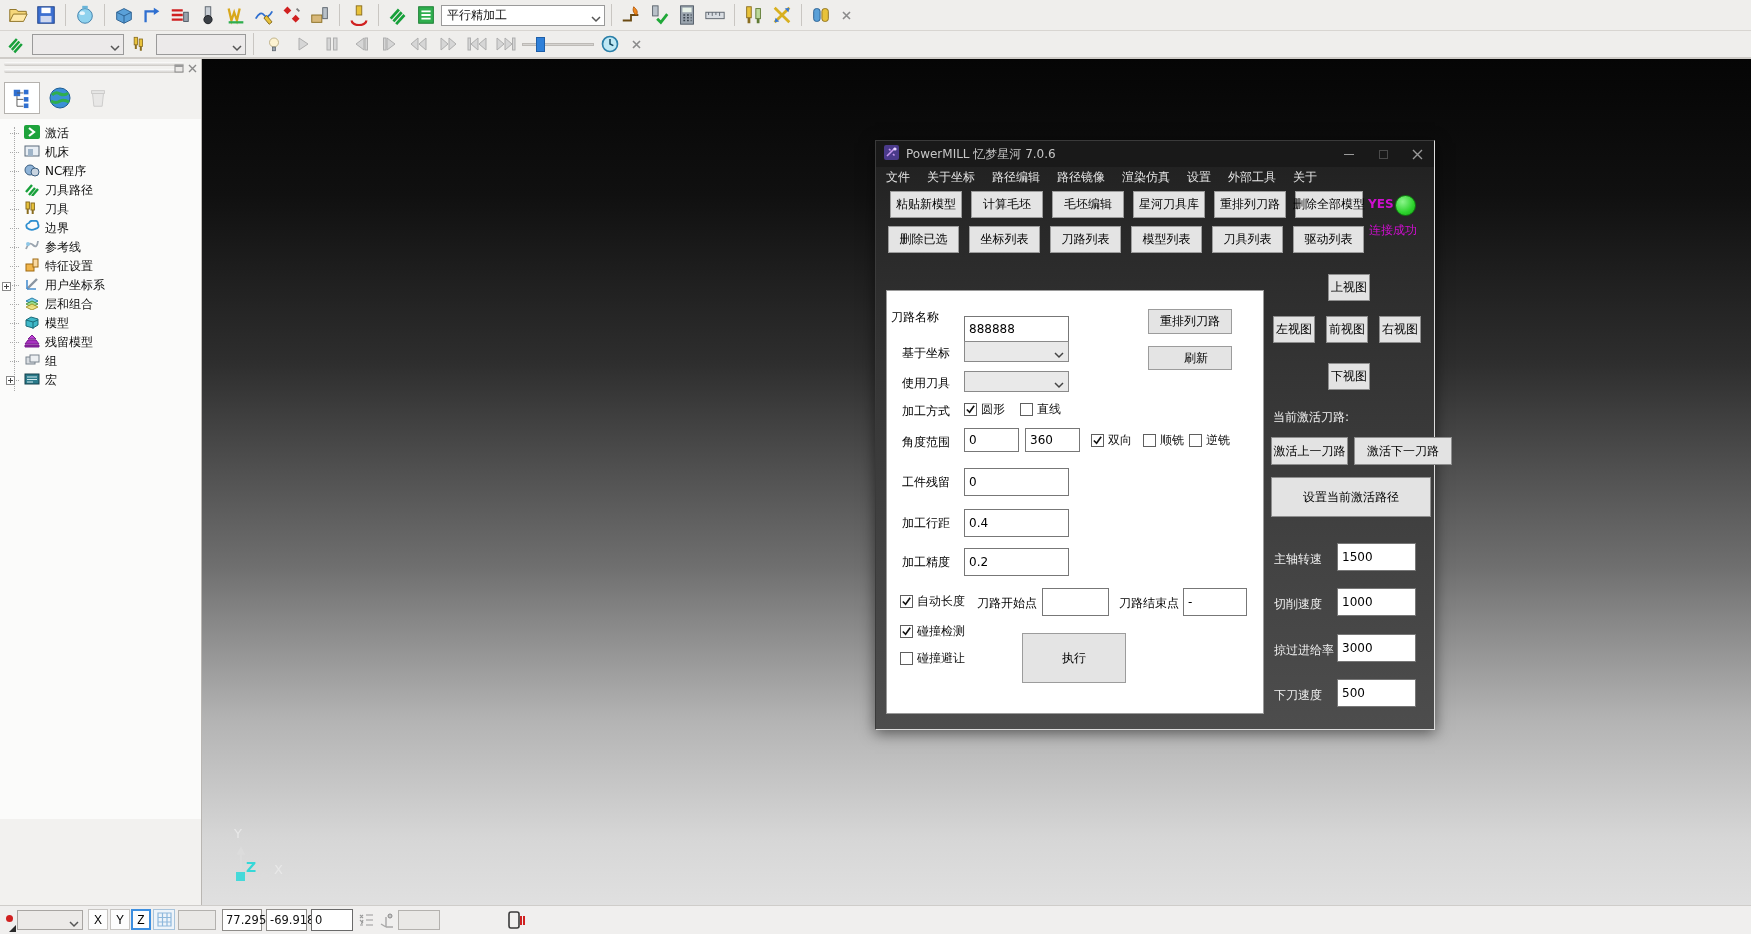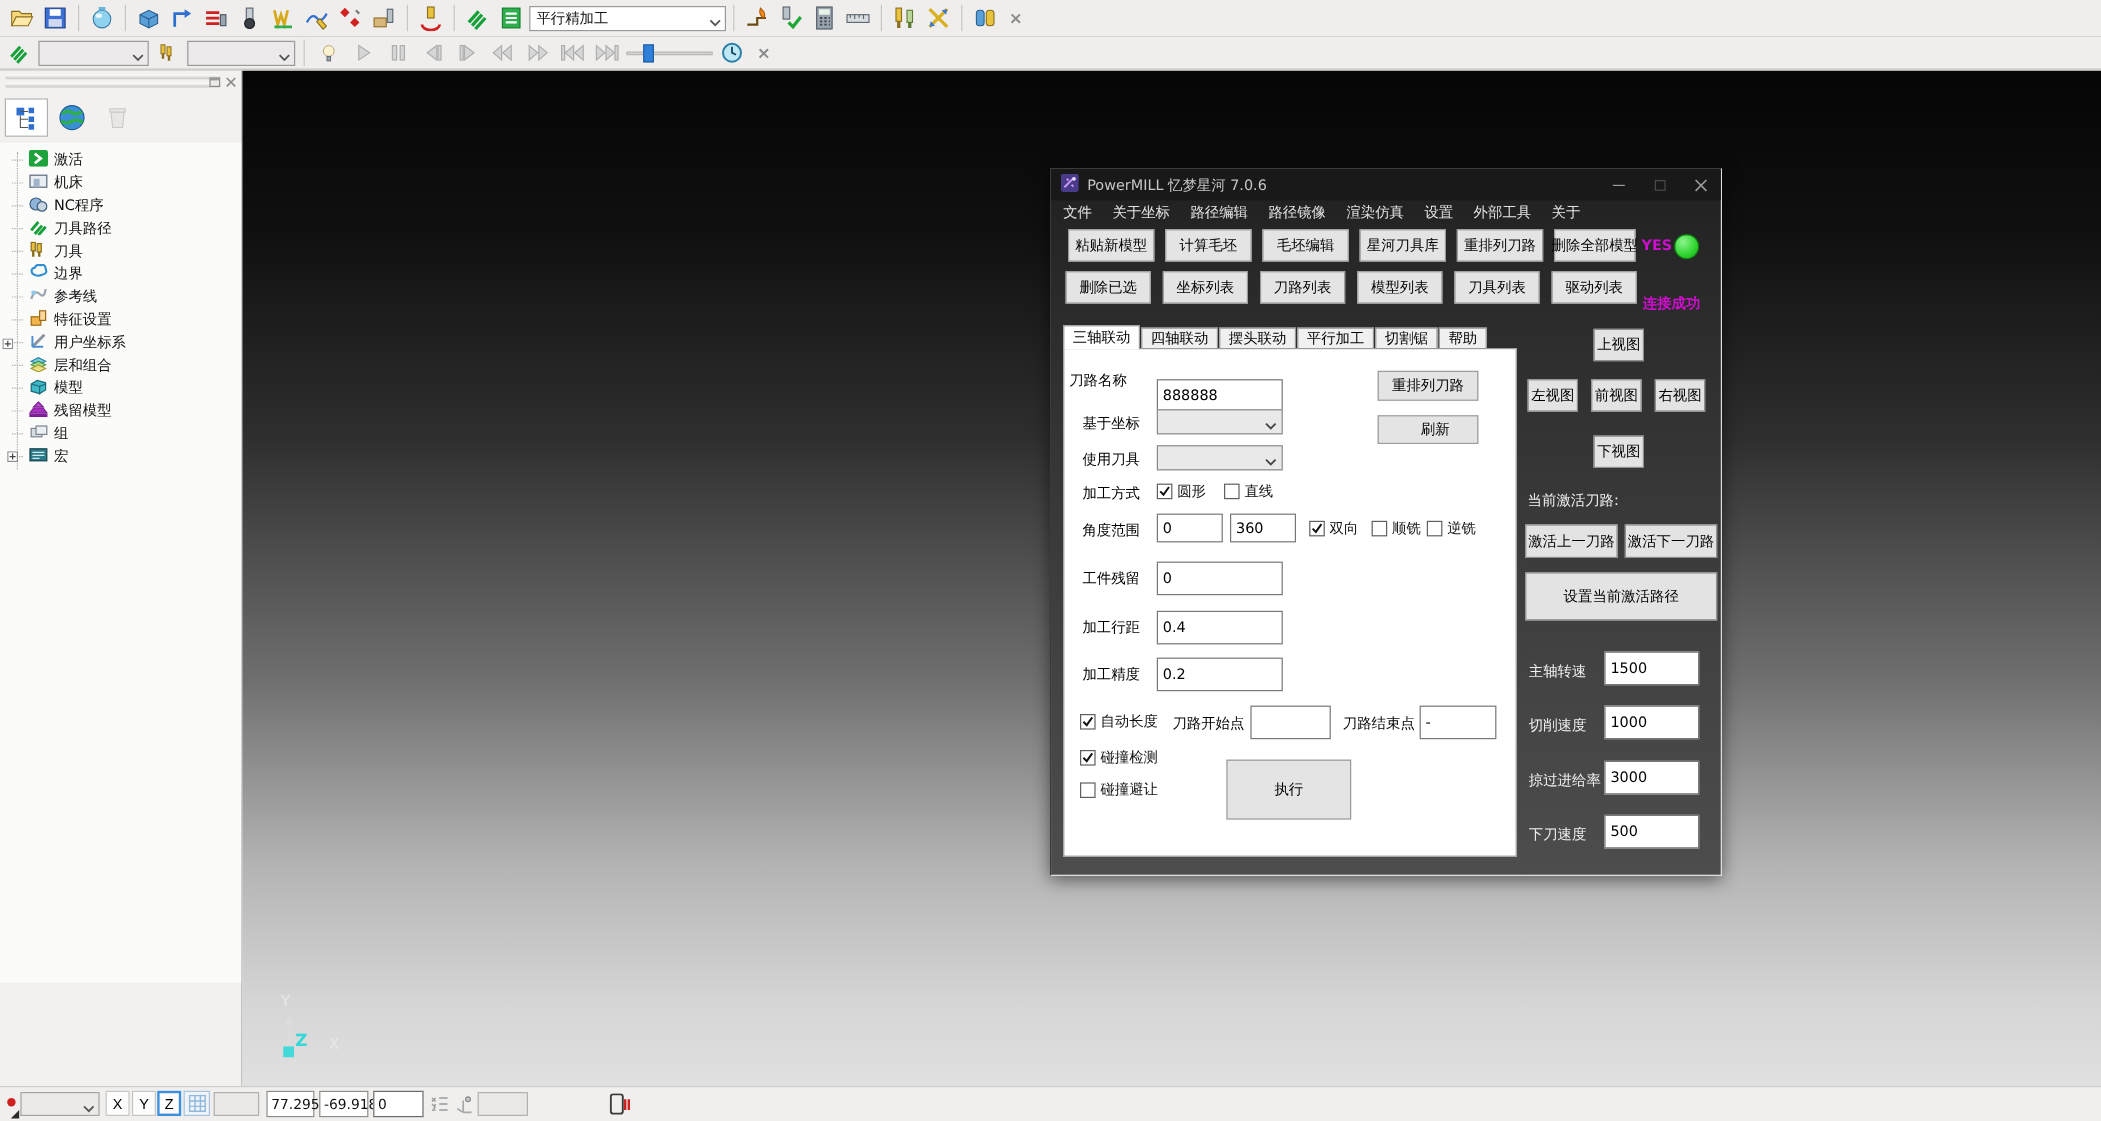--- a/index.html
+++ b/index.html
@@ -557,31 +557,23 @@
   <button class="dbtn" style="left:419px;top:50px;width:68px;">删除全部模型</button>
   <span class="magenta abs" style="left:492px;top:56px;">YES</span>
   <span id="green-light"></span>
 
   <button class="dbtn" style="left:12px;top:85px;width:71px;">删除已选</button>
   <button class="dbtn" style="left:93px;top:85px;width:71px;">坐标列表</button>
   <button class="dbtn" style="left:174px;top:85px;width:71px;">刀路列表</button>
   <button class="dbtn" style="left:255px;top:85px;width:71px;">模型列表</button>
   <button class="dbtn" style="left:336px;top:85px;width:71px;">刀具列表</button>
   <button class="dbtn" style="left:417px;top:85px;width:71px;">驱动列表</button>
-  <span class="magenta abs" style="left:493px;top:104px;font-weight:bold;">连接成功</span>
+  <span class="magenta abs" style="left:493px;top:81px;font-weight:normal;">连接成功</span>
 
   <div id="tabcontrol">
-    <div id="tabstrip">
-      <span class="tab active">三轴联动</span>
-      <span class="tab">四轴联动</span>
-      <span class="tab">摆头联动</span>
-      <span class="tab">平行加工</span>
-      <span class="tab">切割锯</span>
-      <span class="tab">帮助</span>
-    </div>
     <div id="tabpanel">
       <span class="flabel" style="left:4px;top:18px;">刀路名称</span>
       <input class="fin" style="left: 77px; top: 25px; width: 105px; height: 26px;" value="888888">
       <button class="fbtn" style="left:261px;top:18px;width:84px;height:25px;">重排列刀路</button>
 
       <span class="flabel" style="left:15px;top:54px;">基于坐标</span>
       <div class="fcombo" style="left:77px;top:50px;width:105px;">
           <span class="chev"><svg width="10" height="8" viewBox="0 0 10 8">
               <path d="M1 2 l4 4 4-4" fill="none" stroke="#444" stroke-width="1.5"></path>
             </svg></span>
@@ -669,21 +661,21 @@
   </div>
 
   <button class="rbtn" style="left:452px;top:133px;width:42px;height:27px;">上视图</button>
   <button class="rbtn" style="left:397px;top:175px;width:42px;height:27px;">左视图</button>
   <button class="rbtn" style="left:450px;top:175px;width:42px;height:27px;">前视图</button>
   <button class="rbtn" style="left:503px;top:175px;width:42px;height:27px;">右视图</button>
   <button class="rbtn" style="left:452px;top:222px;width:42px;height:27px;">下视图</button>
 
   <span class="rlabel" style="left:397px;top:268px;">当前激活刀路:</span>
   <button class="rbtn" style="left:395px;top:296px;width:77px;height:28px;">激活上一刀路</button>
-  <button class="rbtn" style="left:478px;top:296px;width:77px;height:28px;text-align:center;">激活下一刀路</button>
+  <button class="rbtn" style="left:478px;top:296px;width:98px;height:28px;text-align:center;">激活下一刀路</button>
   <button class="rbtn" style="left:395px;top:336px;width:160px;height:40px;">设置当前激活路径</button>
 
   <span class="rlabel" style="left:398px;top:410px;">主轴转速</span>
   <input class="fin" style="left: 461px; top: 402px; width: 79px; height: 28px;" value="1500">
   <span class="rlabel" style="left:398px;top:455px;">切削速度</span>
   <input class="fin" style="left: 461px; top: 447px; width: 79px; height: 28px;" value="1000">
   <span class="rlabel" style="left:398px;top:501px;">掠过进给率</span>
   <input class="fin" style="left: 461px; top: 493px; width: 79px; height: 28px;" value="3000">
   <span class="rlabel" style="left:398px;top:546px;">下刀速度</span>
   <input class="fin" style="left: 461px; top: 538px; width: 79px; height: 28px;" value="500">

